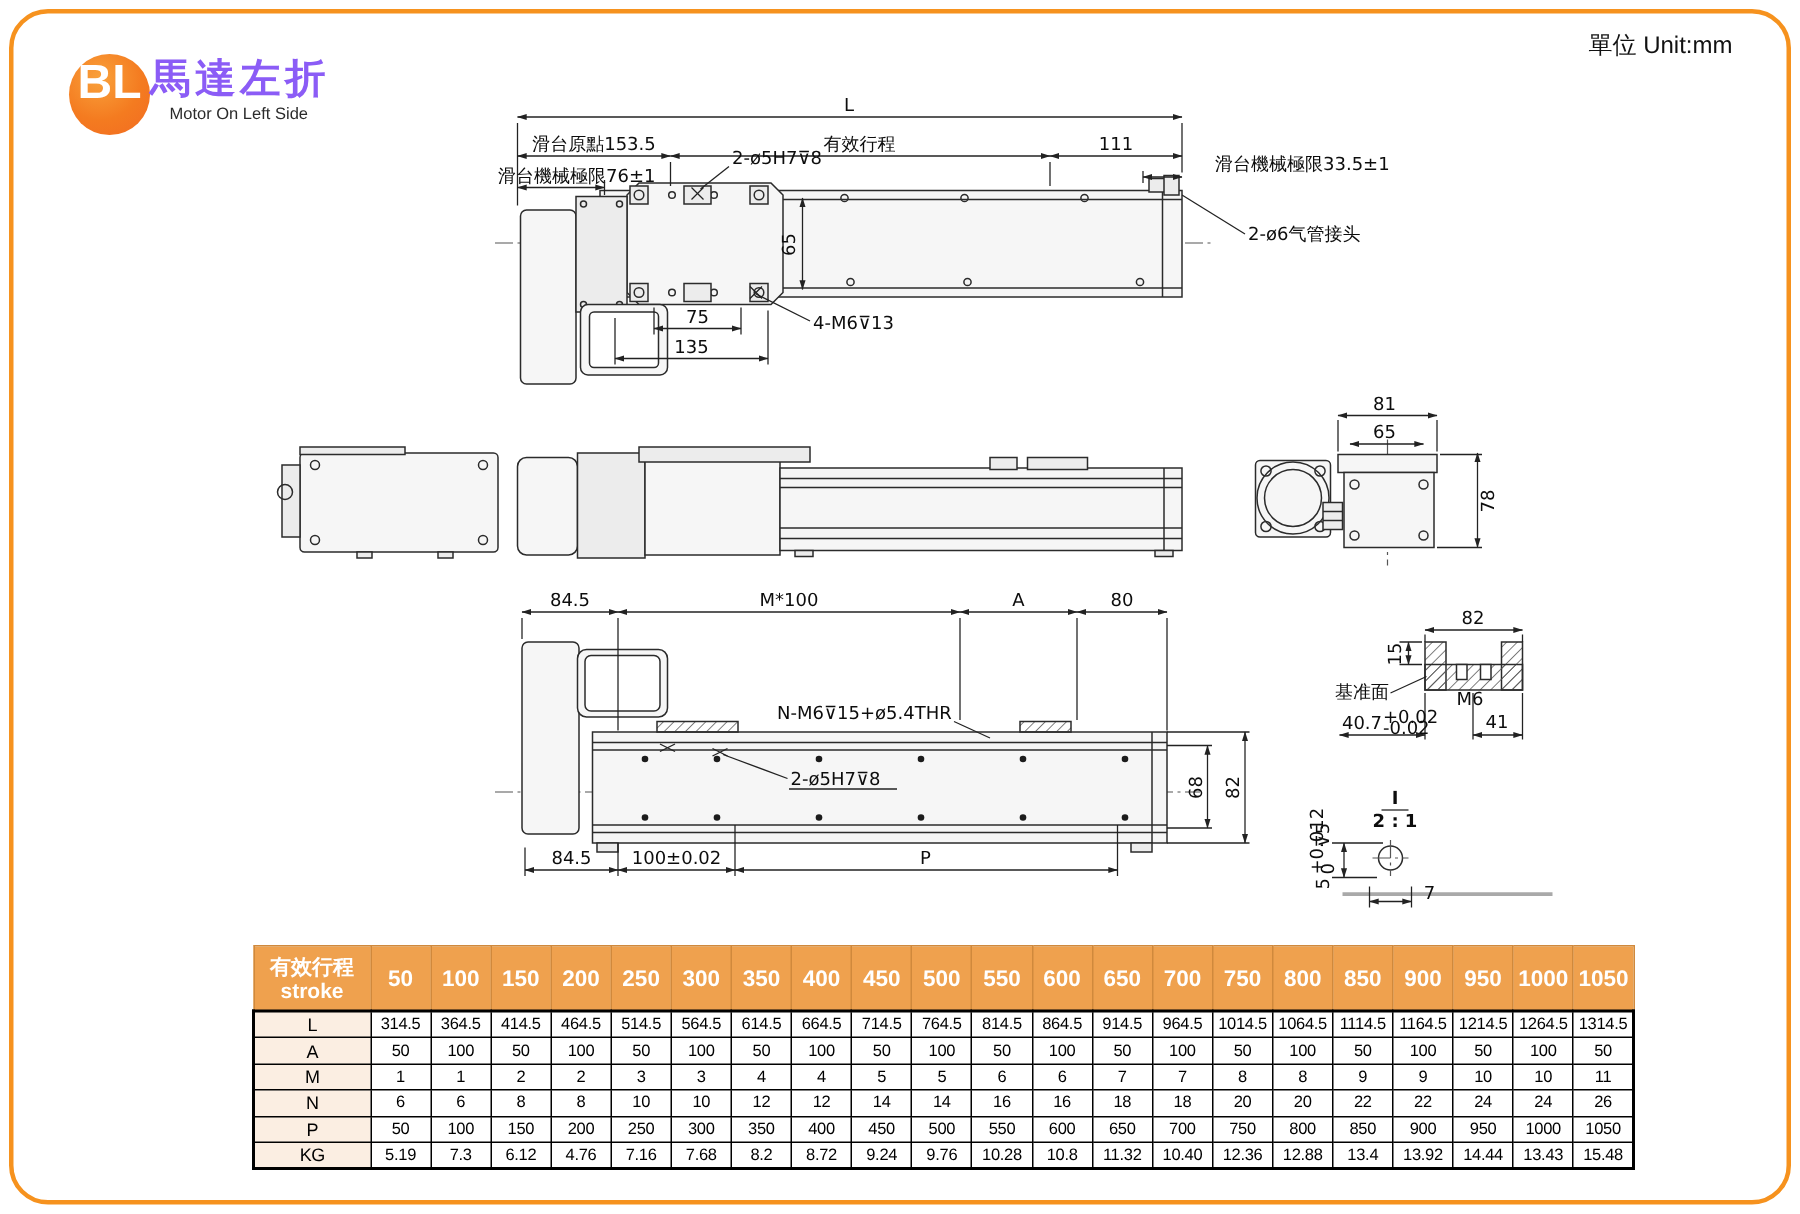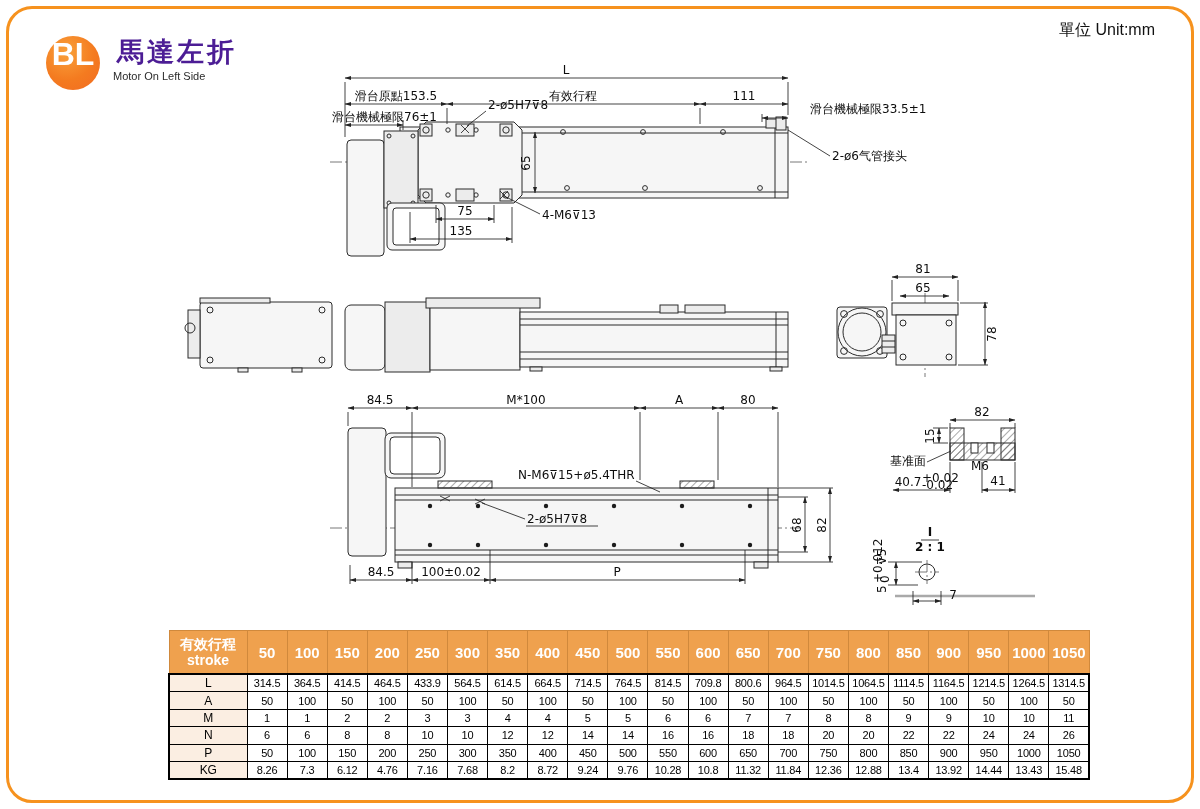--- a/index.html
+++ b/index.html
@@ -8,21 +8,21 @@
     font-family:"Liberation Sans","DejaVu Sans",sans-serif; overflow:hidden;
   }
   .frame { position:absolute; inset:6px; border:3px solid #F6921E; border-radius:26px; pointer-events:none; }
 
   
   .badge {
     position:absolute; left:46px; top:36px; width:54px; height:54px; border-radius:50%;
     background:radial-gradient(circle at 38% 30%, #F9A13B 0%, #F47B20 55%, #F26B21 100%);
     color:#fff; font-weight:bold; font-size:32px; display:flex; align-items:flex-start; justify-content:center;
   }
-  .title { position:absolute; left:117px; top:34px; font-size:27px; font-weight:bold; color:#4c1d95; letter-spacing:3px; }
+  .title { position:absolute; left:100px; top:34px; font-size:27px; font-weight:bold; color:#8b5cf6; letter-spacing:3px; }
   .subtitle { position:absolute; left:113px; top:70px; font-size:11px; color:#2b2b2b; }
   .unit { position:absolute; right:45px; top:20px; font-size:16px; color:#111; }
 
   
   .dwg { position:absolute; }
   svg .s  { stroke:#2b2b2b; stroke-width:1; fill:none; }
   svg .f  { fill:#f6f6f6; stroke:#2b2b2b; stroke-width:1; }
   svg .f2 { fill:#ececec; stroke:#2b2b2b; stroke-width:1; }
   svg .w  { fill:#ffffff; stroke:#2b2b2b; stroke-width:1; }
   svg .hole { fill:#1c1c1c; stroke:none; }
@@ -409,29 +409,29 @@
             <th>1050</th>
           </tr>
         </thead>
         <tbody>
           <tr>
             <th class="row-label">L</th>
             <td>314.5</td>
             <td>364.5</td>
             <td>414.5</td>
             <td>464.5</td>
-            <td>433.9</td>
+            <td>514.5</td>
             <td>564.5</td>
             <td>614.5</td>
             <td>664.5</td>
             <td>714.5</td>
             <td>764.5</td>
             <td>814.5</td>
-            <td>709.8</td>
-            <td>800.6</td>
+            <td>864.5</td>
+            <td>914.5</td>
             <td>964.5</td>
             <td>1014.5</td>
             <td>1064.5</td>
             <td>1114.5</td>
             <td>1164.5</td>
             <td>1214.5</td>
             <td>1264.5</td>
             <td>1314.5</td>
           </tr>
           <tr>
@@ -525,34 +525,34 @@
             <td>750</td>
             <td>800</td>
             <td>850</td>
             <td>900</td>
             <td>950</td>
             <td>1000</td>
             <td>1050</td>
           </tr>
           <tr>
             <th class="row-label">KG</th>
-            <td>8.26</td>
+            <td>5.19</td>
             <td>7.3</td>
             <td>6.12</td>
             <td>4.76</td>
             <td>7.16</td>
             <td>7.68</td>
             <td>8.2</td>
             <td>8.72</td>
             <td>9.24</td>
             <td>9.76</td>
             <td>10.28</td>
             <td>10.8</td>
             <td>11.32</td>
-            <td>11.84</td>
+            <td>10.40</td>
             <td>12.36</td>
             <td>12.88</td>
             <td>13.4</td>
             <td>13.92</td>
             <td>14.44</td>
             <td>13.43</td>
             <td>15.48</td>
           </tr>
         </tbody>
       </table>

